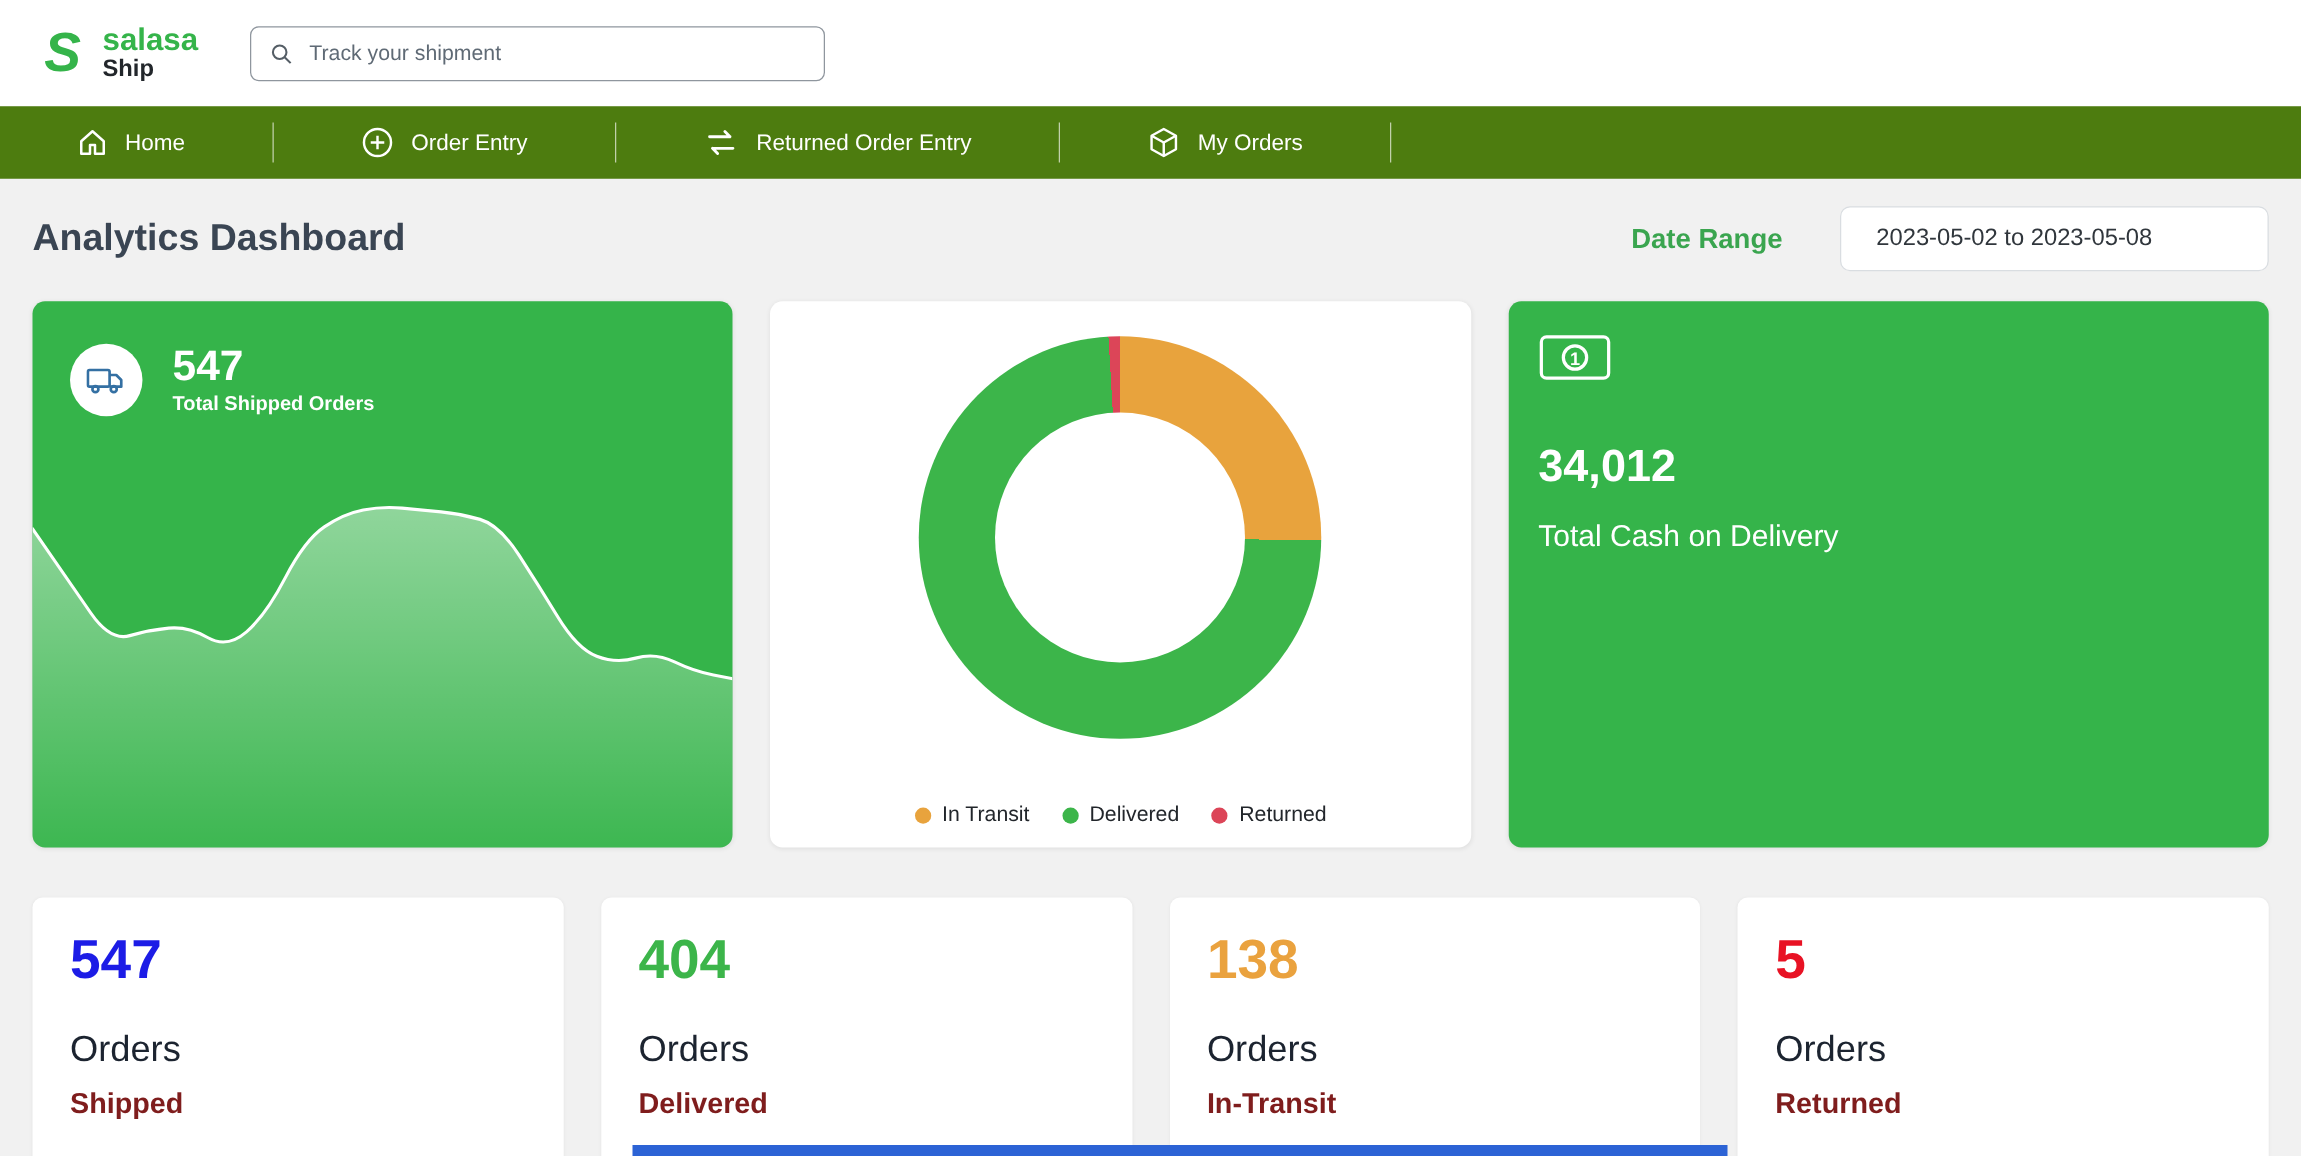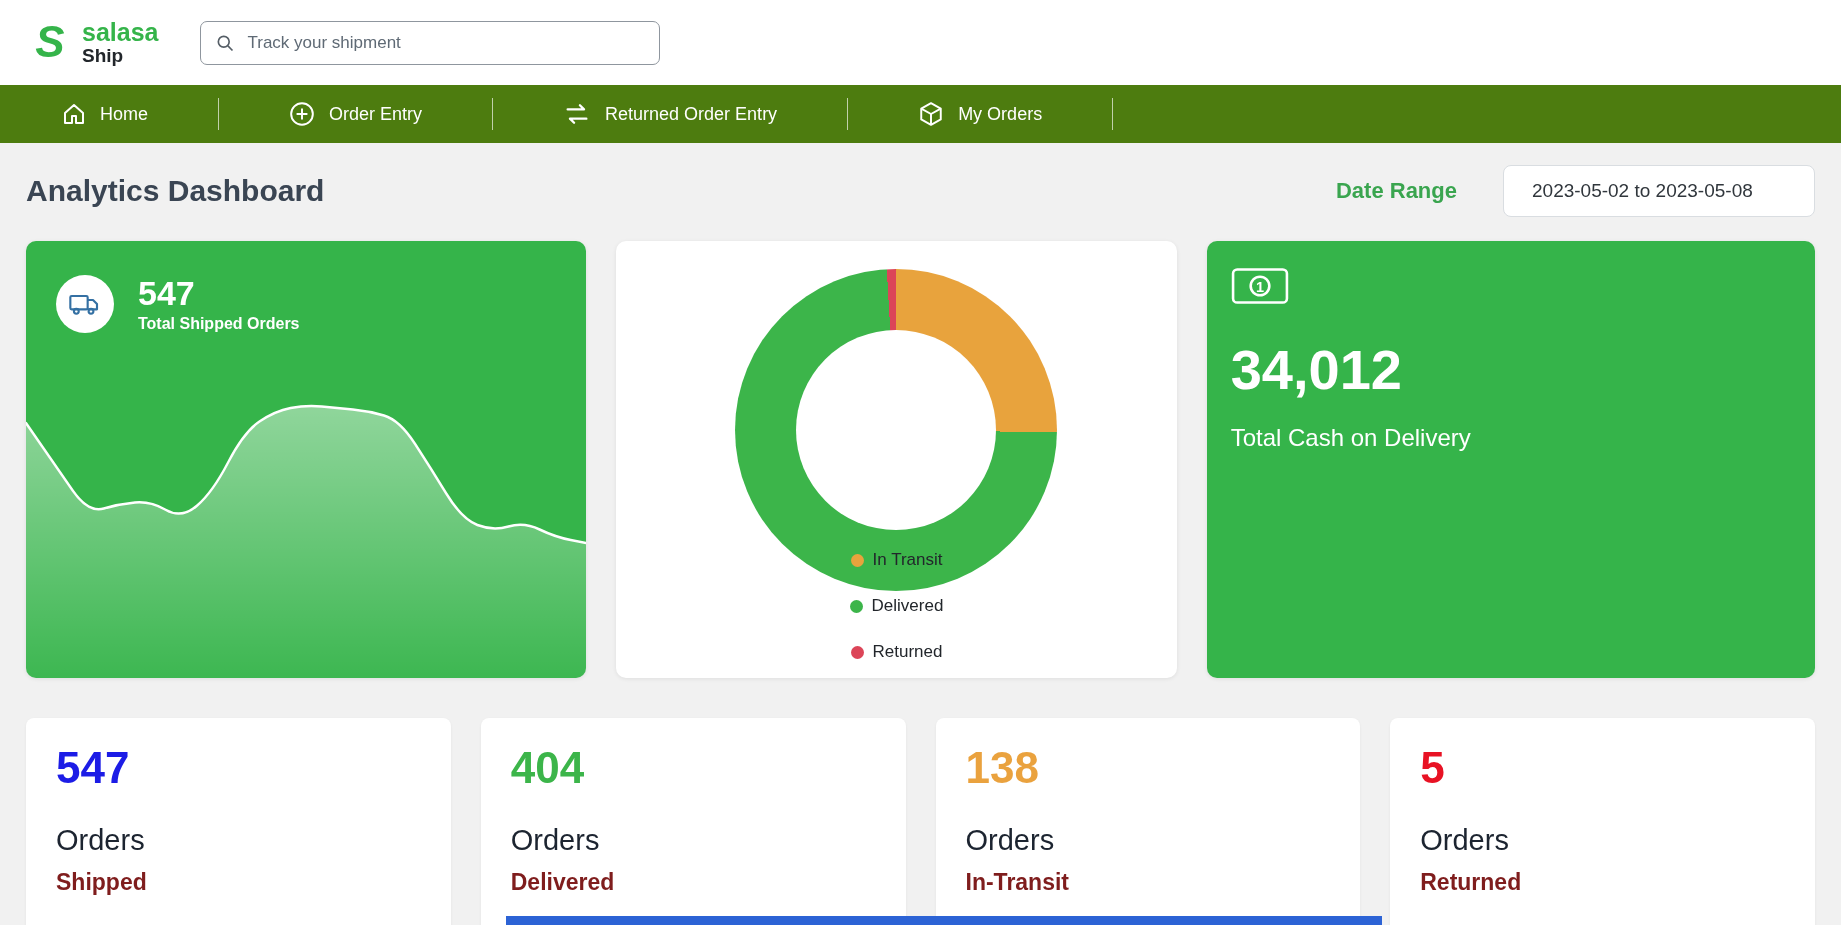--- a/index.html
+++ b/index.html
@@ -61,21 +61,21 @@
   
   main { padding: 0 26px; }
   .page-head {
     margin-top: 22px;
     display: flex; align-items: center; justify-content: space-between;
   }
   .page-title { font-size: 30px; font-weight: bold; color: #3a4553; }
   .date-range { display: flex; align-items: center; gap: 46px; }
   .date-range-label { color: #3aa54f; font-size: 22px; font-weight: bold; }
   .date-range-input {
-    width: 312px; height: 52px;
+    width: 343px; height: 52px;
     background: #fff;
     border: 1px solid #d9dde1;
     border-radius: 8px;
     font-size: 19px; color: #30363c;
     padding: 0 0 0 28px;
     outline: none;
     font-family: "Liberation Sans", sans-serif;
   }
 
   
@@ -107,28 +107,28 @@
     position: relative;
   }
   .donut-hole {
     position: absolute; left: 61px; top: 61px;
     width: 200px; height: 200px; border-radius: 50%;
     background: #fff;
   }
   .legend {
     position: absolute; bottom: 16px; left: 0; right: 0;
     display: flex; align-items: center; justify-content: center; gap: 26px;
-    font-size: 17px; color: #22262b; flex-direction: column;
+    font-size: 17px; color: #22262b;
   }
   .legend-item { display: flex; align-items: center; gap: 9px; cursor: pointer; }
   .legend-dot { width: 13px; height: 13px; border-radius: 50%; flex: none; }
 
   
   .cod-card { padding: 26px 24px 0 24px; }
-  .cod-value { font-size: 56px; font-weight: bold; margin-top: 28px; }
+  .cod-value { font-size: 36px; font-weight: bold; margin-top: 42px; }
   .cod-label { font-size: 24px; margin-top: 22px; font-weight: normal; }
 
   
   .stats-row { display: flex; gap: 30px; margin-top: 40px; }
   .stat-card {
     flex: 1; height: 250px;
     background: #fff; border-radius: 8px;
     box-shadow: 0 1px 3px rgba(0,0,0,0.06);
     padding: 26px 30px;
   }

